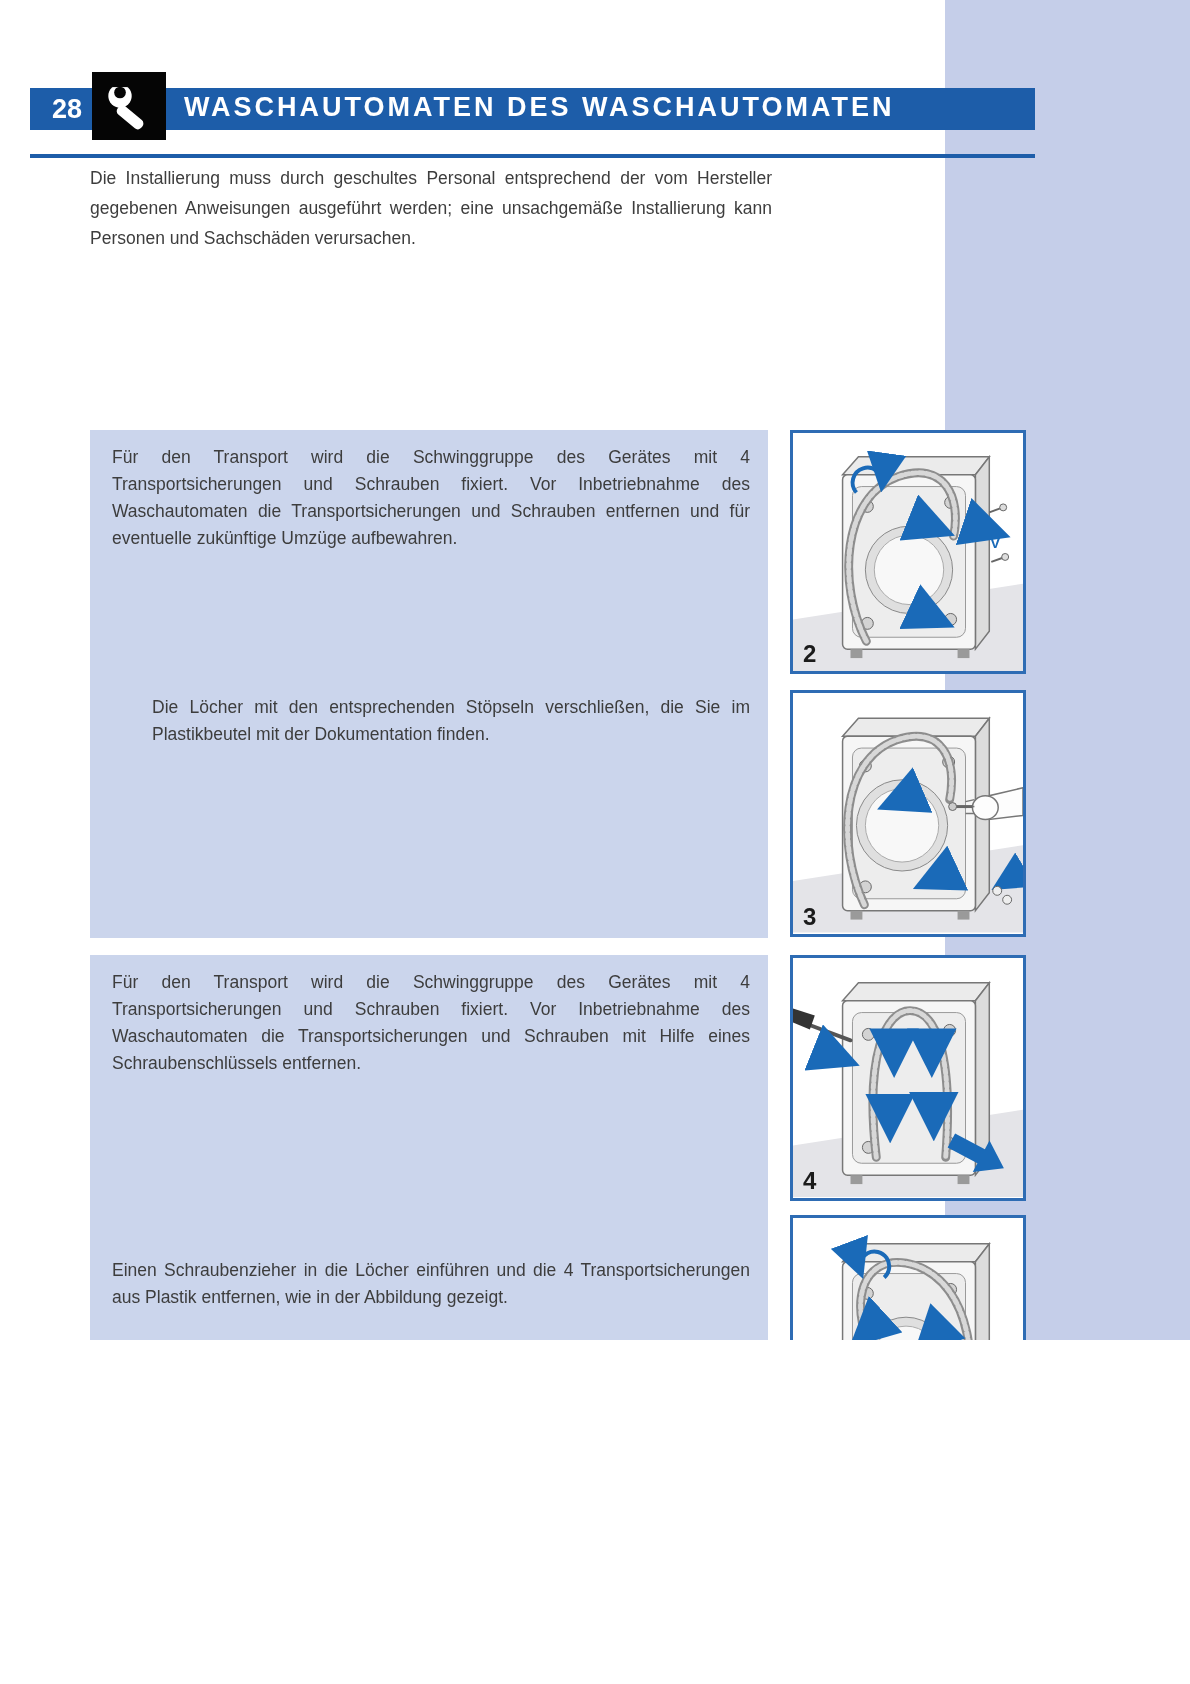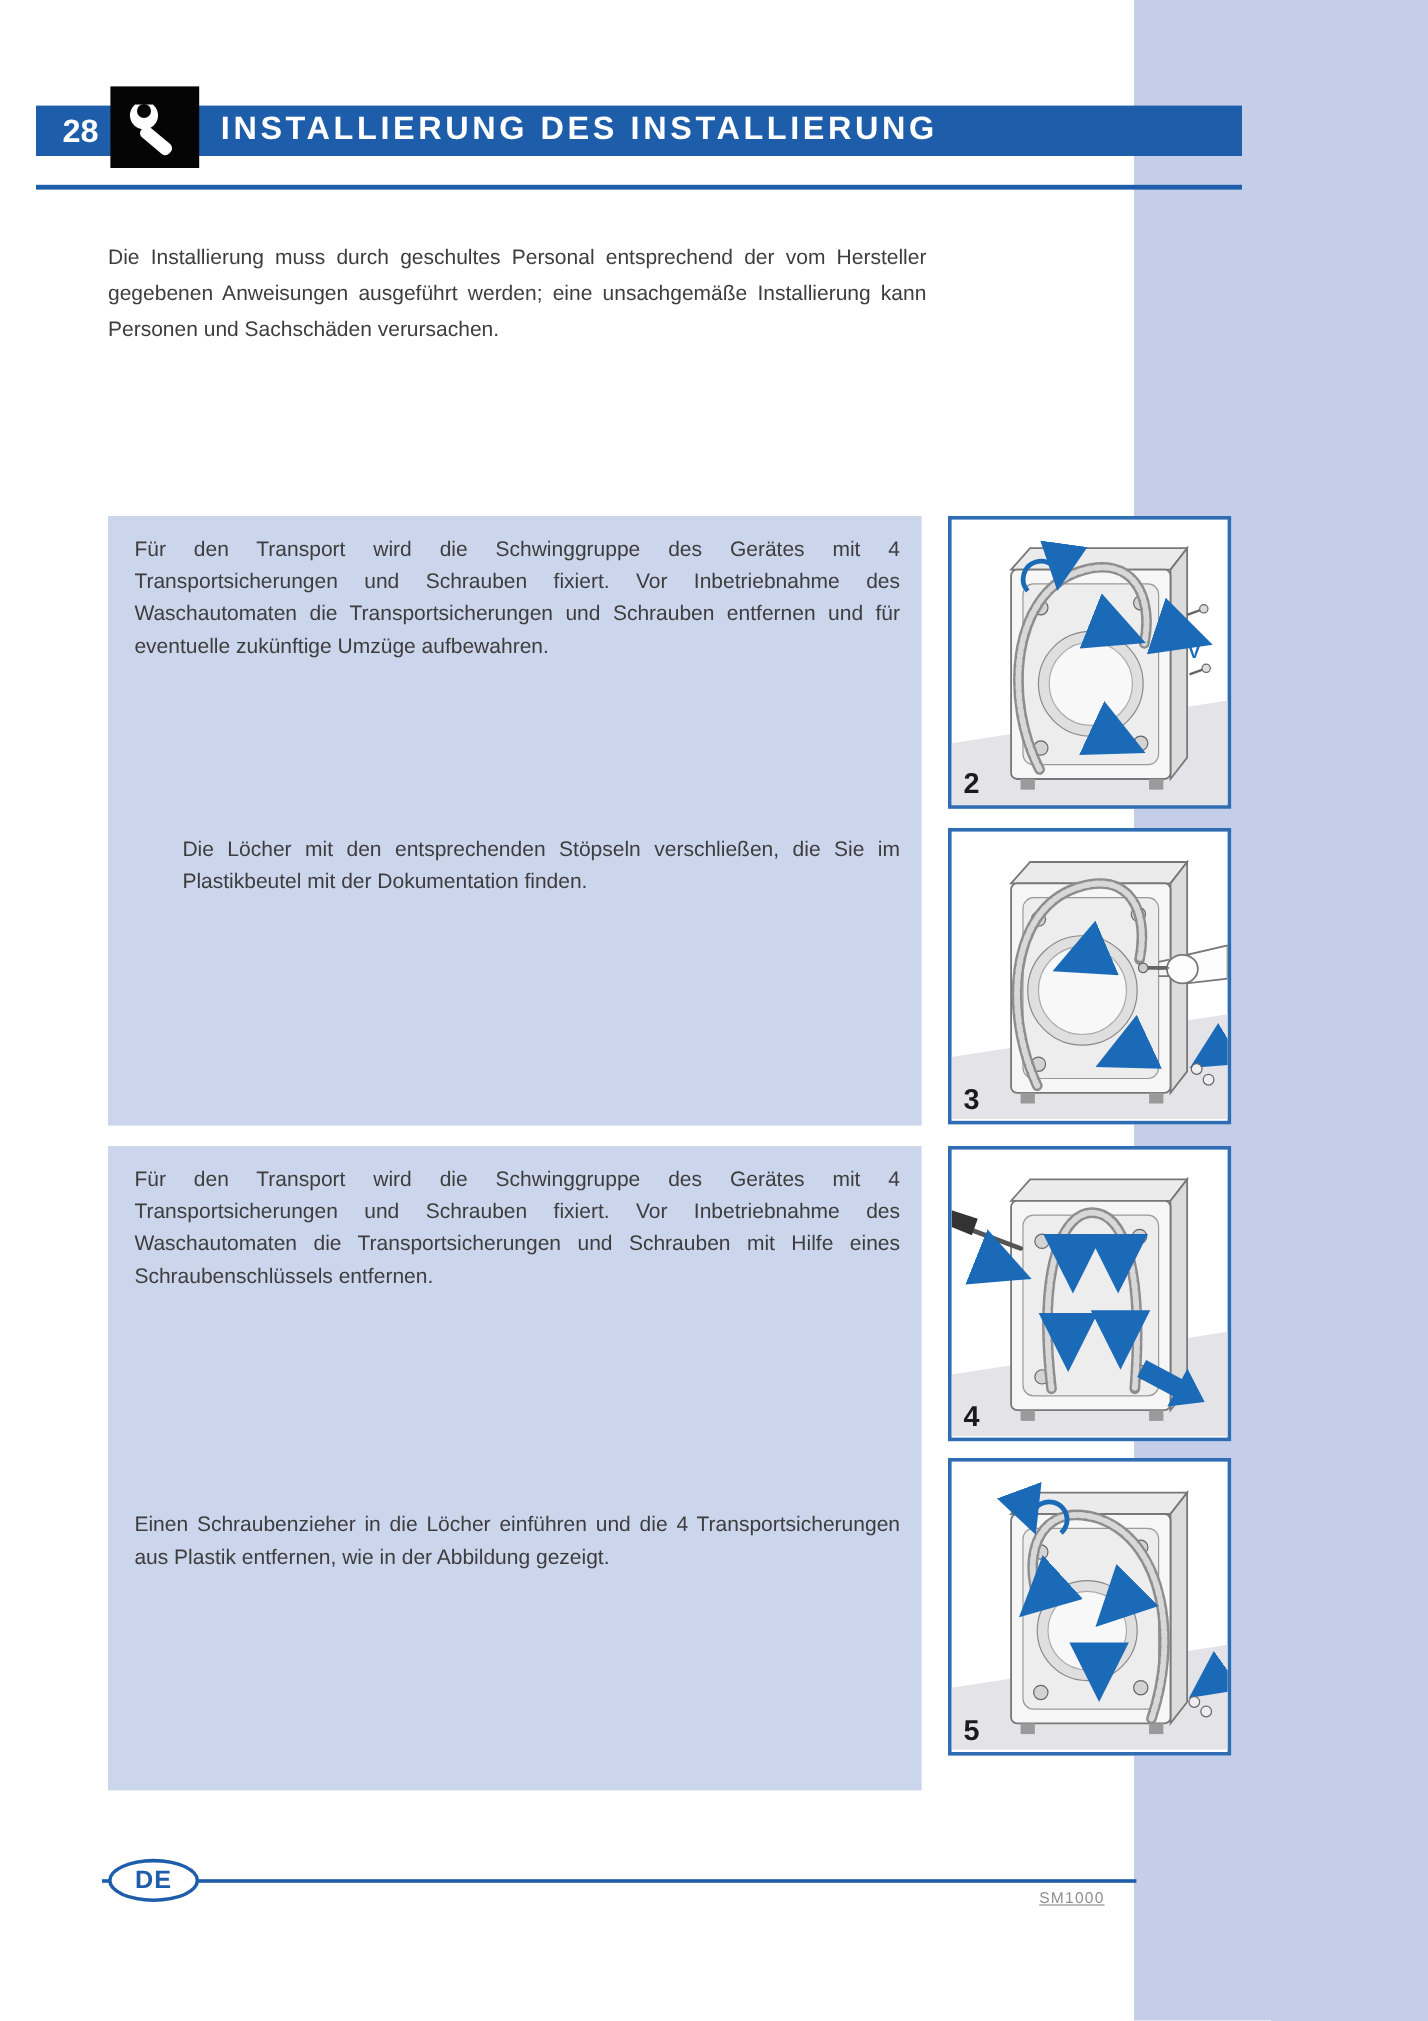--- a/index.html
+++ b/index.html
@@ -1,35 +1,35 @@
 <!DOCTYPE html>
 <html><head>
 <meta charset="utf-8">
 <style>
   * { margin:0; padding:0; box-sizing:border-box; }
   html,body { background:#ffffff; }
   body { font-family:"Liberation Sans", sans-serif; }
-  .page { position:relative; width:1190px; height:1684px; background:#ffffff; overflow:hidden; }
+  .page { position:relative; width:1190px; height:1340px; background:#ffffff; overflow:hidden; }
 
   .band { position:absolute; left:945px; top:0; width:245px; height:1684px; background:#c5cee9; }
 
   .header-bar { position:absolute; left:30px; top:88px; width:1005px; height:42px; background:#1d5da9; }
   .page-num { position:absolute; left:52px; top:88px; height:42px; line-height:42px; color:#ffffff;
               font-size:27px; font-weight:bold; z-index:4; }
   .tool-plate { position:absolute; left:92px; top:72px; width:74px; height:68px; background:#050505;
                 z-index:5; display:flex; align-items:center; justify-content:center; }
   .page-title { position:absolute; left:184px; top:92px; z-index:4; color:#ffffff; font-size:27px;
                 font-weight:bold; letter-spacing:3px; white-space:nowrap; }
   .page-subtitle { position:absolute; left:184px; top:131px; width:720px; text-align:center;
                    color:#1d5da9; font-size:17px; font-weight:bold; letter-spacing:2px; }
   .header-rule { position:absolute; left:30px; top:154px; width:1005px; height:4px; background:#1d5da9; }
 
   .intro-p { position:absolute; left:90px; width:682px; color:#3d3d3d; font-size:17.5px;
              line-height:1.72; text-align:justify; }
-  .intro-p.first { top:163px;margin-top:36px; }
+  .intro-p.first { top:163px; }
   .intro-p.second { top:261px; }
 
   .panel { position:absolute; left:90px; width:678px; background:#cbd5ec; }
   .panel-1 { top:430px; height:508px; }
   .panel-2 { top:955px; height:537px; }
   .panel .p { position:absolute; left:22px; right:18px; color:#3d3d3d; font-size:17.5px;
               line-height:1.55; text-align:justify; }
   .panel .p.pa { top:14px; }
   .panel-1 .p.pb { top:264px;margin-left:40px; }
   .panel-2 .p.pb { top:262px;margin-top:40px; }
@@ -60,21 +60,21 @@
   <div class="tool-plate">
     <svg viewBox="0 0 60 60" width="58" height="54">
       <g fill="#ffffff">
         <circle cx="20" cy="19" r="13"></circle>
         <rect x="22" y="27" width="34" height="12" rx="5" transform="rotate(40 22 27)"></rect>
       </g>
       <circle cx="20" cy="15" r="6.5" fill="#050505"></circle>
       <rect x="12" y="0" width="16" height="9" fill="#050505"></rect>
     </svg>
   </div>
-  <div class="page-title">INSTALLIERUNG DES INSTALLIERUNG</div>
+  <div class="page-title">WASCHAUTOMATEN DES WASCHAUTOMATEN</div>
   <div class="header-rule"></div>
 
   <div class="intro-p first">Die Installierung muss durch geschultes Personal entsprechend der vom Hersteller gegebenen Anweisungen ausgeführt werden; eine unsachgemäße Installierung kann Personen und Sachschäden verursachen.</div>
 
   <div class="panel panel-1">
     <div class="p pa">Für den Transport wird die Schwinggruppe des Gerätes mit 4 Transportsicherungen und Schrauben fixiert. Vor Inbetriebnahme des Waschautomaten die Transportsicherungen und Schrauben entfernen und für eventuelle zukünftige Umzüge aufbewahren.</div>
     <div class="p pb">Die Löcher mit den entsprechenden Stöpseln verschließen, die Sie im Plastikbeutel mit der Dokumentation finden.</div>
   </div>
 
   <div class="fig fig-2">

